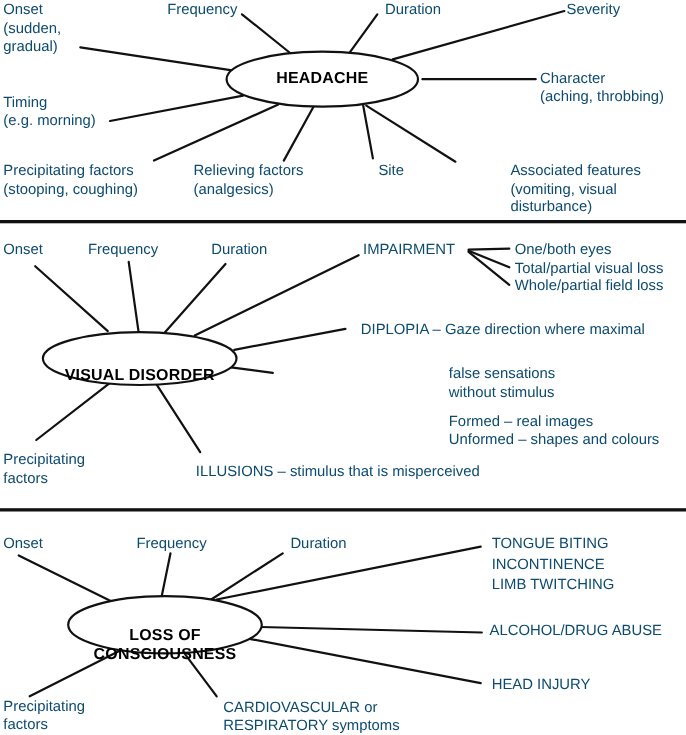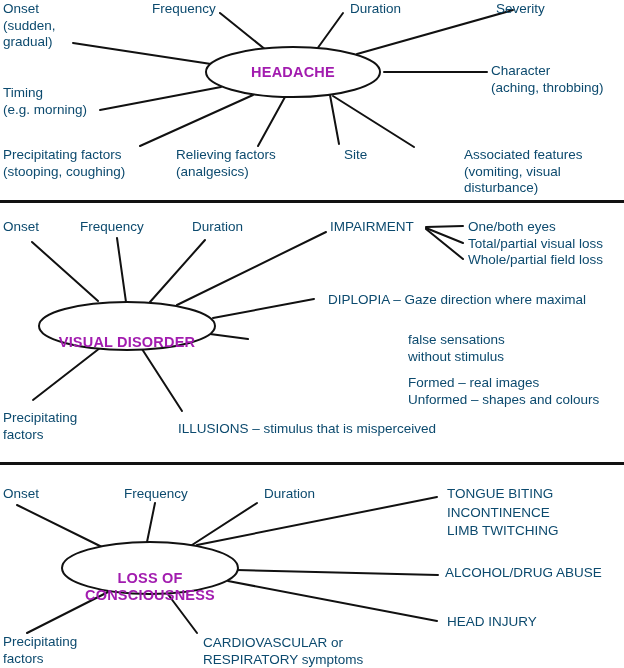--- a/index.html
+++ b/index.html
@@ -23,21 +23,21 @@
   .lh19 { line-height: 18.5px; }
   .center-lbl {
     position: absolute;
     transform: translate(-50%, -50%);
     font-size: 14.5px;
     font-weight: bold;
     line-height: 17px;
     text-align: center;
     white-space: pre-line;
     letter-spacing: 0.2px;
-    color: #a21caf;
+    color: #000000;
   }
 </style>
 </head>
 <body>
 
 <div class="canvas">
 
   <svg class="layer" width="624" height="668" viewBox="0 0 624 668">
 
     <rect x="0" y="200" width="624" height="3" fill="#111"></rect>
@@ -86,21 +86,21 @@
     <ellipse cx="150" cy="568" rx="88" ry="26" fill="#fff" stroke="#111" stroke-width="2"></ellipse>
   </svg>
 
   <div class="center-lbl" style="left:293px; top:72px;">HEADACHE</div>
 
   <div class="lbl" style="left:3px;   top:1px;">Onset
 (sudden,
 gradual)</div>
   <div class="lbl" style="left:152px; top:1px;">Frequency</div>
   <div class="lbl" style="left:350px; top:1px;">Duration</div>
-  <div class="lbl" style="left:496px; top:1px;">Severity</div>
+  <div class="lbl" style="left:515px; top:1px;">Severity</div>
   <div class="lbl" style="left:491px; top:63px;">Character
 (aching, throbbing)</div>
   <div class="lbl" style="left:3px;   top:85px;">Timing
 (e.g. morning)</div>
   <div class="lbl" style="left:3px;   top:147px;">Precipitating factors
 (stooping, coughing)</div>
   <div class="lbl" style="left:176px; top:147px;">Relieving factors
 (analgesics)</div>
   <div class="lbl" style="left:344px; top:147px;">Site</div>
   <div class="lbl" style="left:424px; top:147px;margin-left:40px;">Associated features

